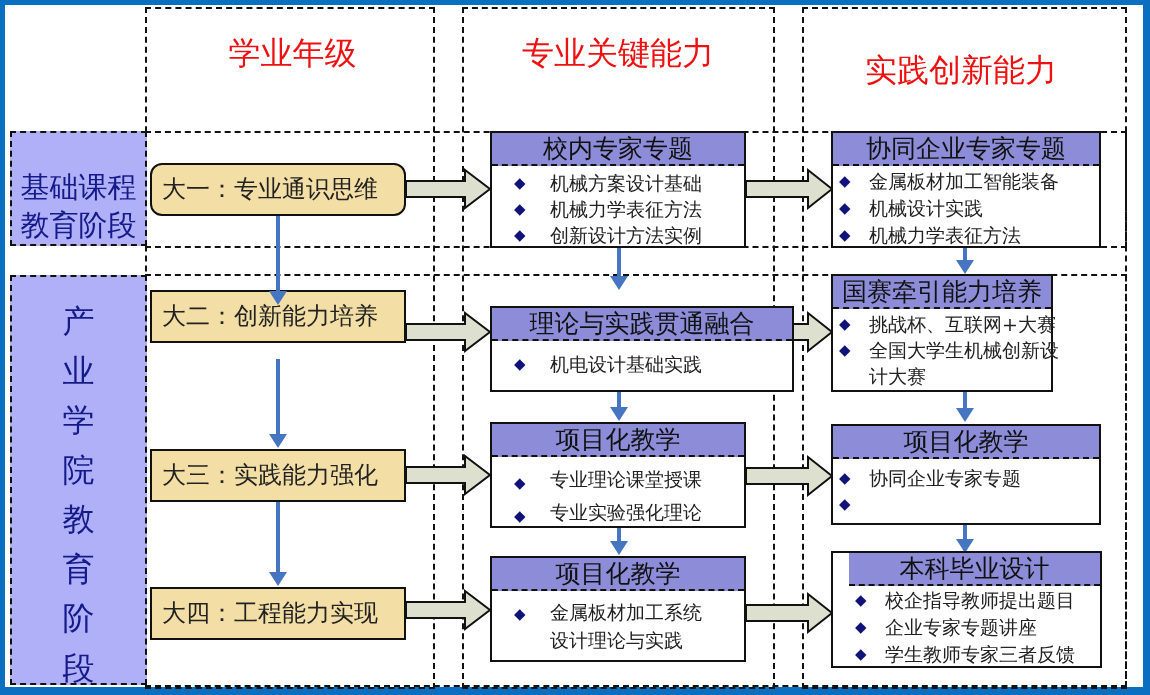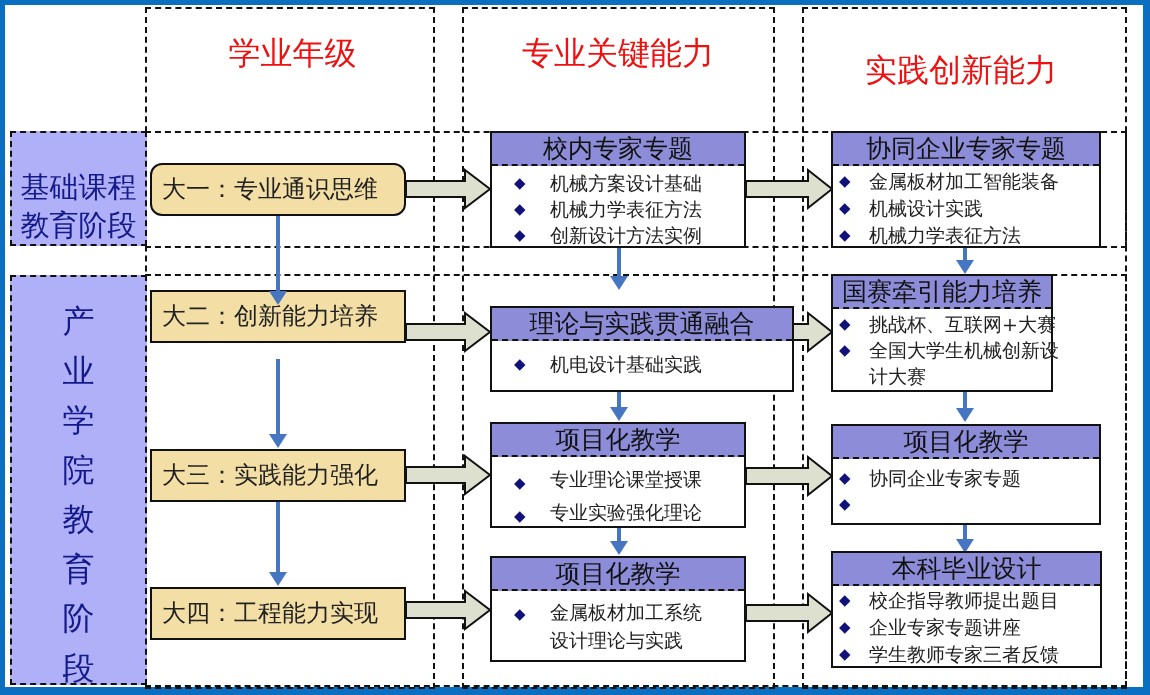--- a/index.html
+++ b/index.html
@@ -139,20 +139,20 @@
 </div>
 
 <div class="card" style="left:831px;top:424px;width:270px;height:101px;">
   <div class="hd">项目化教学</div>
   <ul style="padding:6px 0 0 6px;">
     <li style="padding-left:30px;line-height:26px;"><span class="b">◆</span><span>协同企业专家专题</span></li>
     <li style="padding-left:30px;line-height:26px;"><span class="b">◆</span></li>
   </ul>
 </div>
 
-<div class="card" style="left:831px;top:551px;width:271px;height:117px;">
+<div class="card" style="left:831px;top:551px;width:271px;height:117px;padding-left:16px;">
   <div class="hd">本科毕业设计</div>
   <ul style="padding:1px 0 0 6px;">
     <li style="padding-left:30px;line-height:27px;"><span class="b">◆</span><span>校企指导教师提出题目</span></li>
     <li style="padding-left:30px;line-height:27px;"><span class="b">◆</span><span>企业专家专题讲座</span></li>
     <li style="padding-left:30px;line-height:27px;"><span class="b">◆</span><span>学生教师专家三者反馈</span></li>
   </ul>
 </div>
 
 </body></html>

